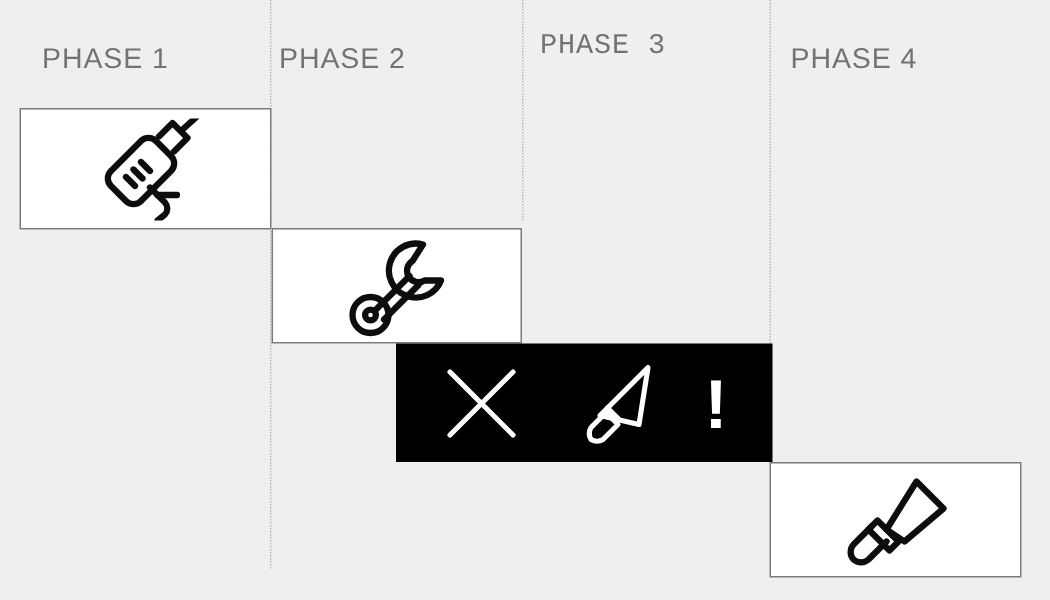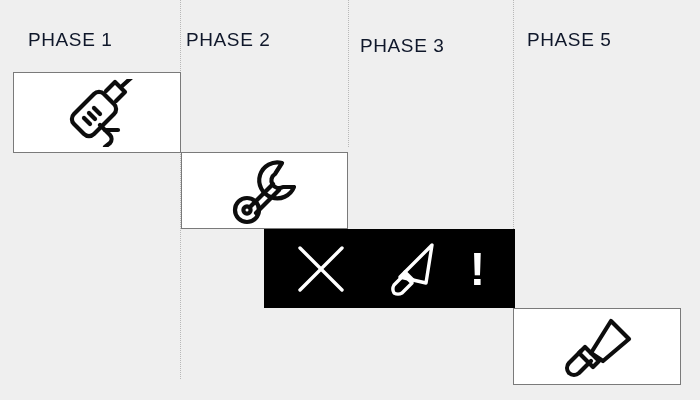--- a/index.html
+++ b/index.html
@@ -25,21 +25,21 @@
     position: absolute;
     width: 0;
     border-left: 1px dotted #b8b8b8;
   }
 
   
   .phase-label {
     position: absolute;
     font-size: 19px;
     letter-spacing: 0.6px;
-    color: #0f172a;
+    color: #737373;
     font-weight: 400;
     white-space: nowrap;
   }
 
   
   .card {
     position: absolute;
     background: #ffffff;
     border: 1px solid #7a7a7a;
     box-sizing: border-box;
@@ -77,22 +77,22 @@
 <body>
 
 <div id="stage">
 
   <div class="divider" style="left:180px; top:0px; height:379px;"></div>
   <div class="divider" style="left:348px; top:0px; height:147px;"></div>
   <div class="divider" style="left:513px; top:0px; height:305px;"></div>
 
   <div class="phase-label" style="left:28px; top:29px;">PHASE 1</div>
   <div class="phase-label" style="left:186px; top:29px;">PHASE 2</div>
-  <div class="phase-label" style="left:360px; top:35px;">PHASE 3</div>
-  <div class="phase-label" style="left:527px; top:29px;">PHASE 5</div>
+  <div class="phase-label" style="left:360px; top:19px;font-family:Liberation Mono, monospace;">PHASE 3</div>
+  <div class="phase-label" style="left:527px; top:29px;">PHASE 4</div>
 
   <div class="card" style="left:13px; top:72px; width:168px; height:81px;">
     <span>
       <svg width="72" height="68" viewBox="0 0 72 68" fill="none" stroke="#0d0d0d" stroke-width="4.2" stroke-linecap="round" stroke-linejoin="round">
 
         <path d="M13 35 L33 15 A7 7 0 0 1 43 15 L53 25 A7 7 0 0 1 53 35 L33 55 A7 7 0 0 1 23 55 L13 45 A7 7 0 0 1 13 35 Z"></path>
 
         <path d="M45 12 L54 3 L64 13 L55 22"></path>
 
         <path d="M60 8 L70 -1"></path>

